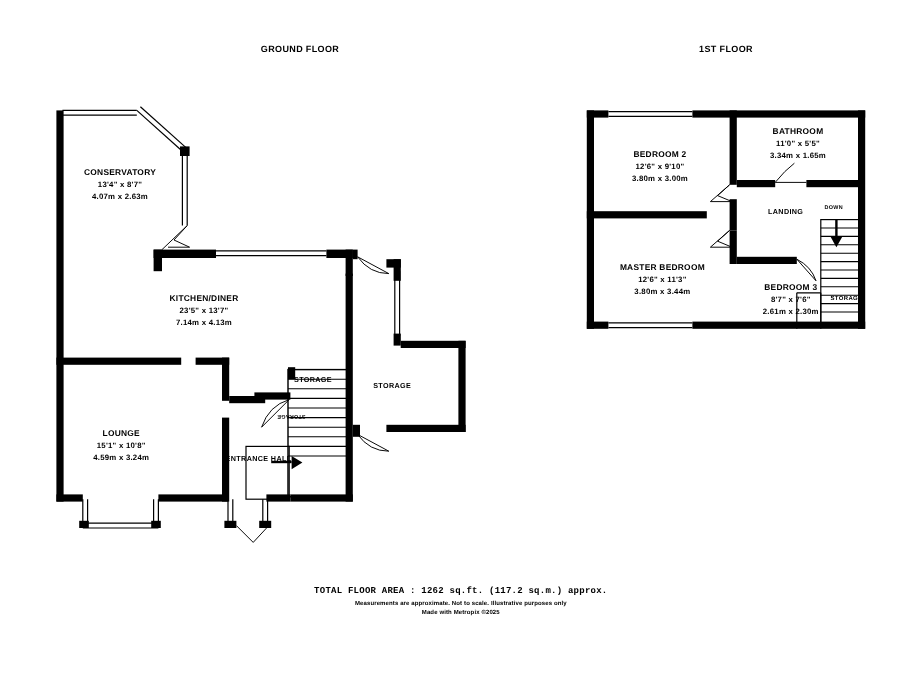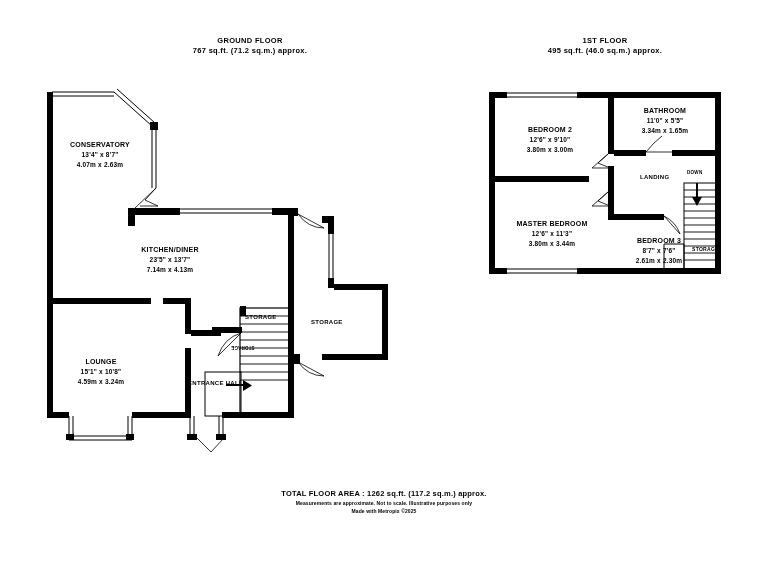--- a/index.html
+++ b/index.html
@@ -71,42 +71,41 @@
     left: 0;
     top: 488px;
     width: 768px;
     text-align: center;
   }
   #footer .total {
     font-size: 7.5px;
     font-weight: bold;
     letter-spacing: 0.2px;
     line-height: 1.5;
+    font-family: Liberation Mono, monospace;
   }
   #footer .disclaimer {
     font-size: 5px;
     font-weight: bold;
     line-height: 1.6;
     letter-spacing: 0.1px;
   }
   svg { display: block; }
 </style>
 </head>
 <body>
 
 <div id="plan-root">
 
   <div class="floor-title" id="ground-title">
     <div>GROUND FLOOR</div>
-    <div class="sub">767 sq.ft. (71.2 sq.m.) approx.</div>
   </div>
 
   <div class="floor-title" id="first-title">
     <div>1ST FLOOR</div>
-    <div class="sub">495 sq.ft. (46.0 sq.m.) approx.</div>
   </div>
 
   <svg id="ground-svg" width="768" height="576" viewBox="0 0 768 576" style="position:absolute;left:0;top:0;pointer-events:none;">
 
     <g fill="none" stroke="#000" stroke-width="1">
 
       <path d="M 52 92 L 114 92"></path>
       <path d="M 52 96 L 114 96"></path>
 
       <path d="M 114 92 L 152 126"></path>

